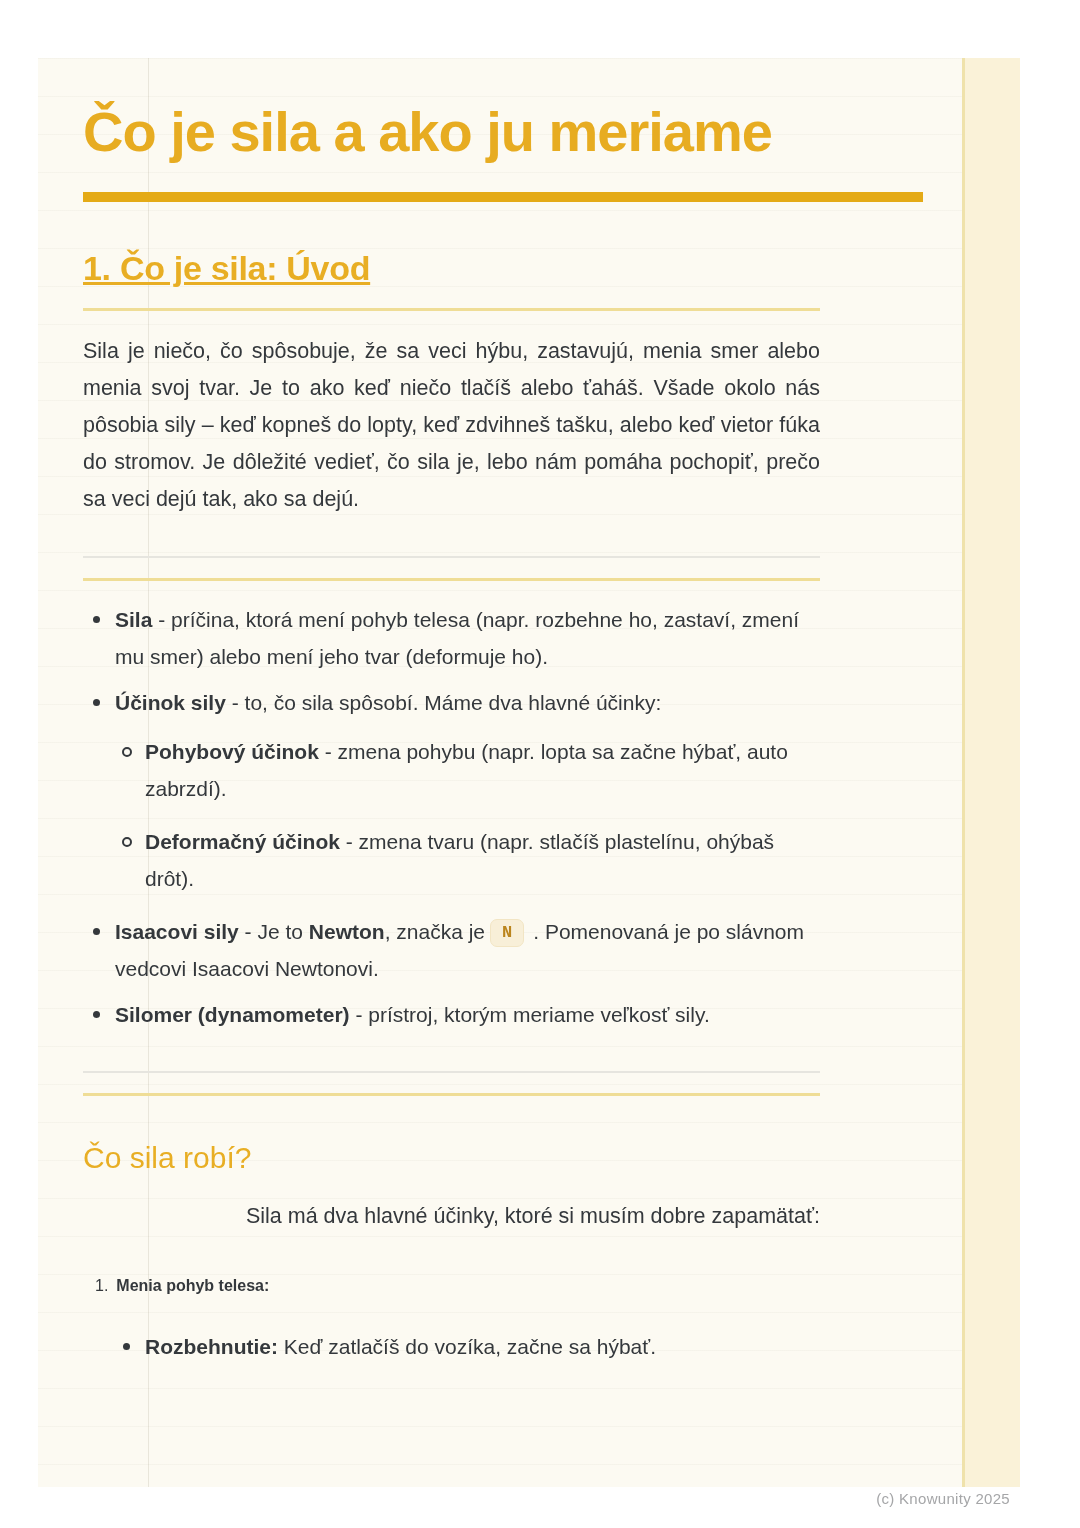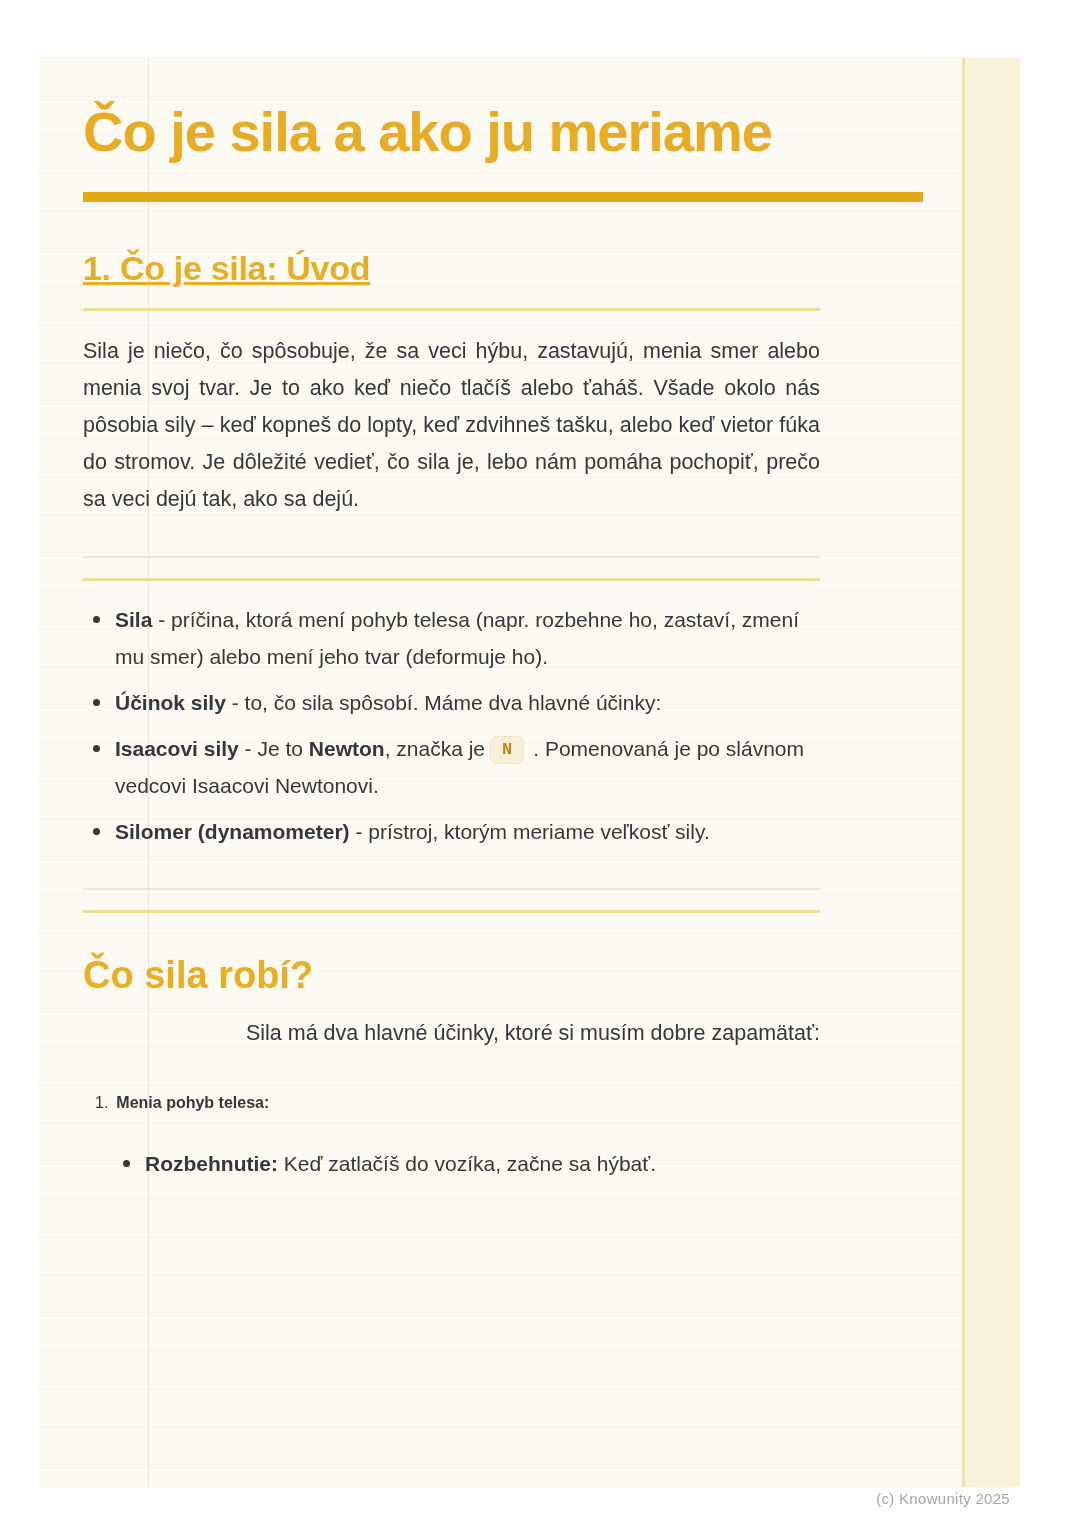--- a/index.html
+++ b/index.html
@@ -32,21 +32,21 @@
   }
   .title-rule{width:840px;height:10px;background:#E4AA16;margin-top:26px;}
 
   h2.sec{
     margin:46px 0 0 0;font-size:34px;line-height:40px;font-weight:700;
     color:#E8AE24;letter-spacing:-0.3px;text-decoration:underline;
   }
   .h-rule{width:737px;height:3px;background:#EFDD96;margin-top:20px;}
 
   h3.sub{
-    margin:44px 0 0 0;font-size:38px;line-height:36px;font-weight:700;
+    margin:44px 0 0 0;font-size:30px;line-height:36px;font-weight:400;
     color:#E8AE24;
   }
 
   .para{
     width:737px;margin:22px 0 0 0;font-size:21.5px;line-height:37px;
     color:#34383C;text-align:justify;
   }
   .para.left{text-align:right;}
 
   .divider{width:737px;height:2px;background:#E6E5DF;margin-top:38px;}
@@ -115,20 +115,28 @@
 
     <section>
       <div class="h-rule"></div>
 
       <ul class="bullets">
         <li>
           <span class="b">Sila</span><span> - </span><span>príčina, ktorá mení pohyb telesa (napr. rozbehne ho, zastaví, zmení mu smer) alebo mení jeho tvar (deformuje ho).</span>
         </li>
         <li>
           <span class="b">Účinok sily</span><span> - </span><span>to, čo sila spôsobí. Máme dva hlavné účinky:</span>
+          <ul class="subs">
+            <li>
+              <span class="b">Pohybový účinok</span><span> - </span><span>zmena pohybu (napr. lopta sa začne hýbať, auto zabrzdí).</span>
+            </li>
+            <li>
+              <span class="b">Deformačný účinok</span><span> - </span><span>zmena tvaru (napr. stlačíš plastelínu, ohýbaš drôt).</span>
+            </li>
+          </ul>
         </li>
         <li>
           <span class="b">Isaacovi sily</span><span> - Je to </span><span class="b">Newton</span><span>, značka je</span><span class="chip">N</span><span>. Pomenovaná je po slávnom vedcovi Isaacovi Newtonovi.</span>
         </li>
         <li>
           <span class="b">Silomer (dynamometer)</span><span> - </span><span>prístroj, ktorým meriame veľkosť sily.</span>
         </li>
       </ul>
     </section>
 

